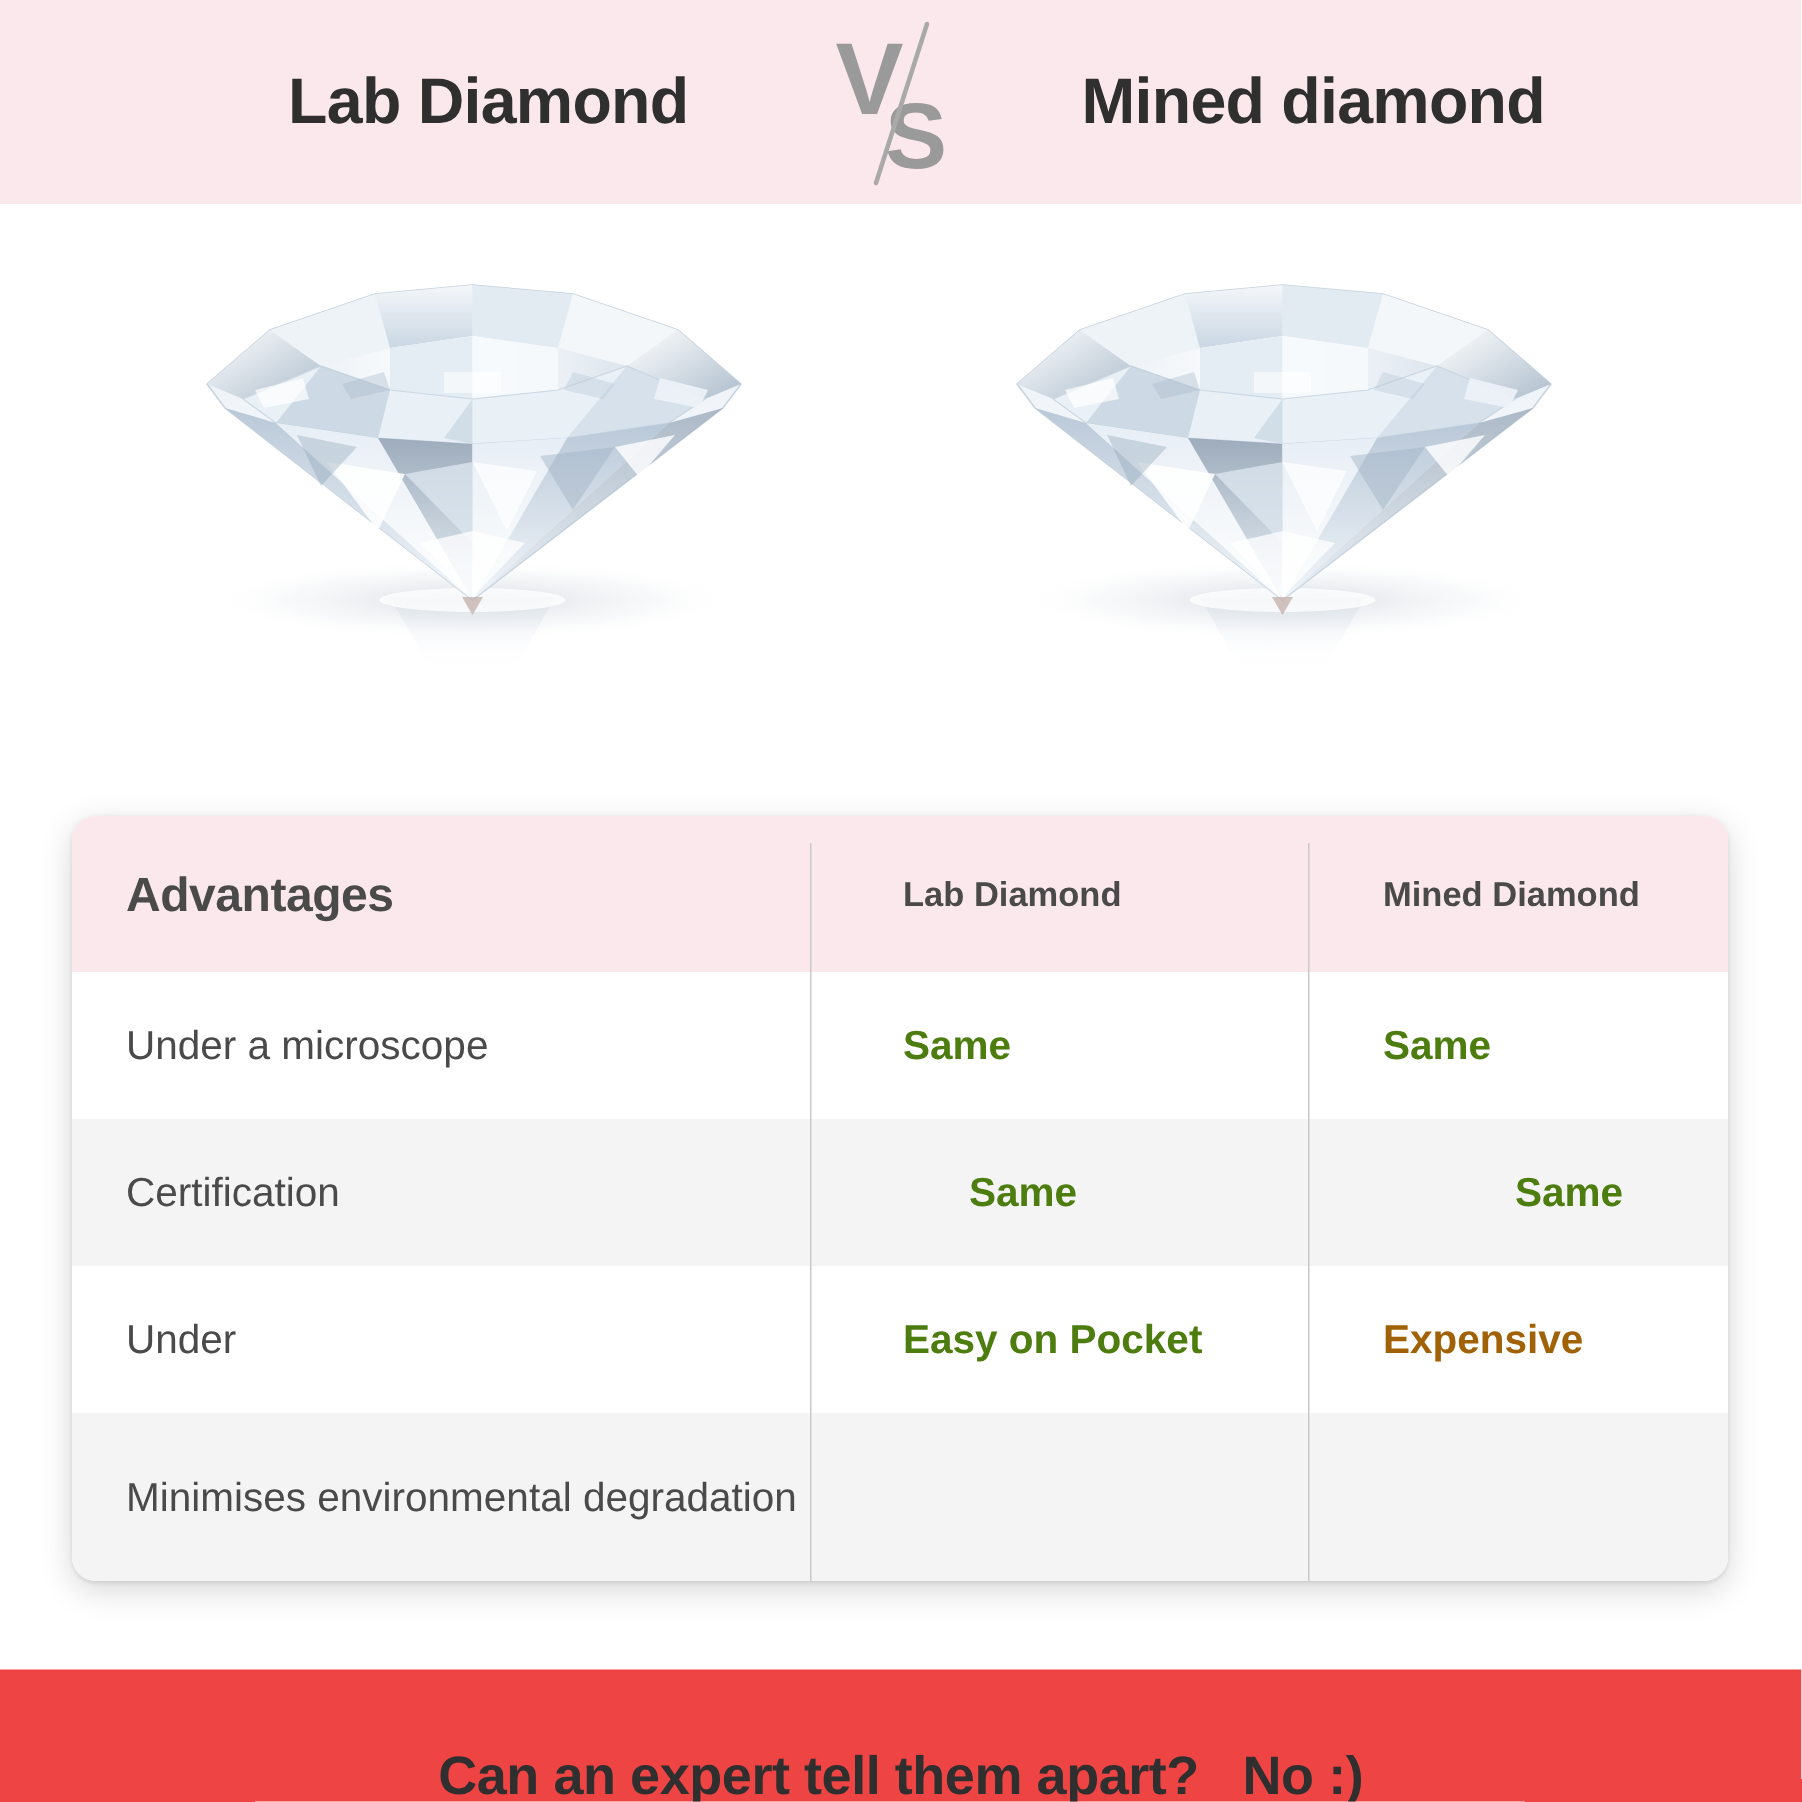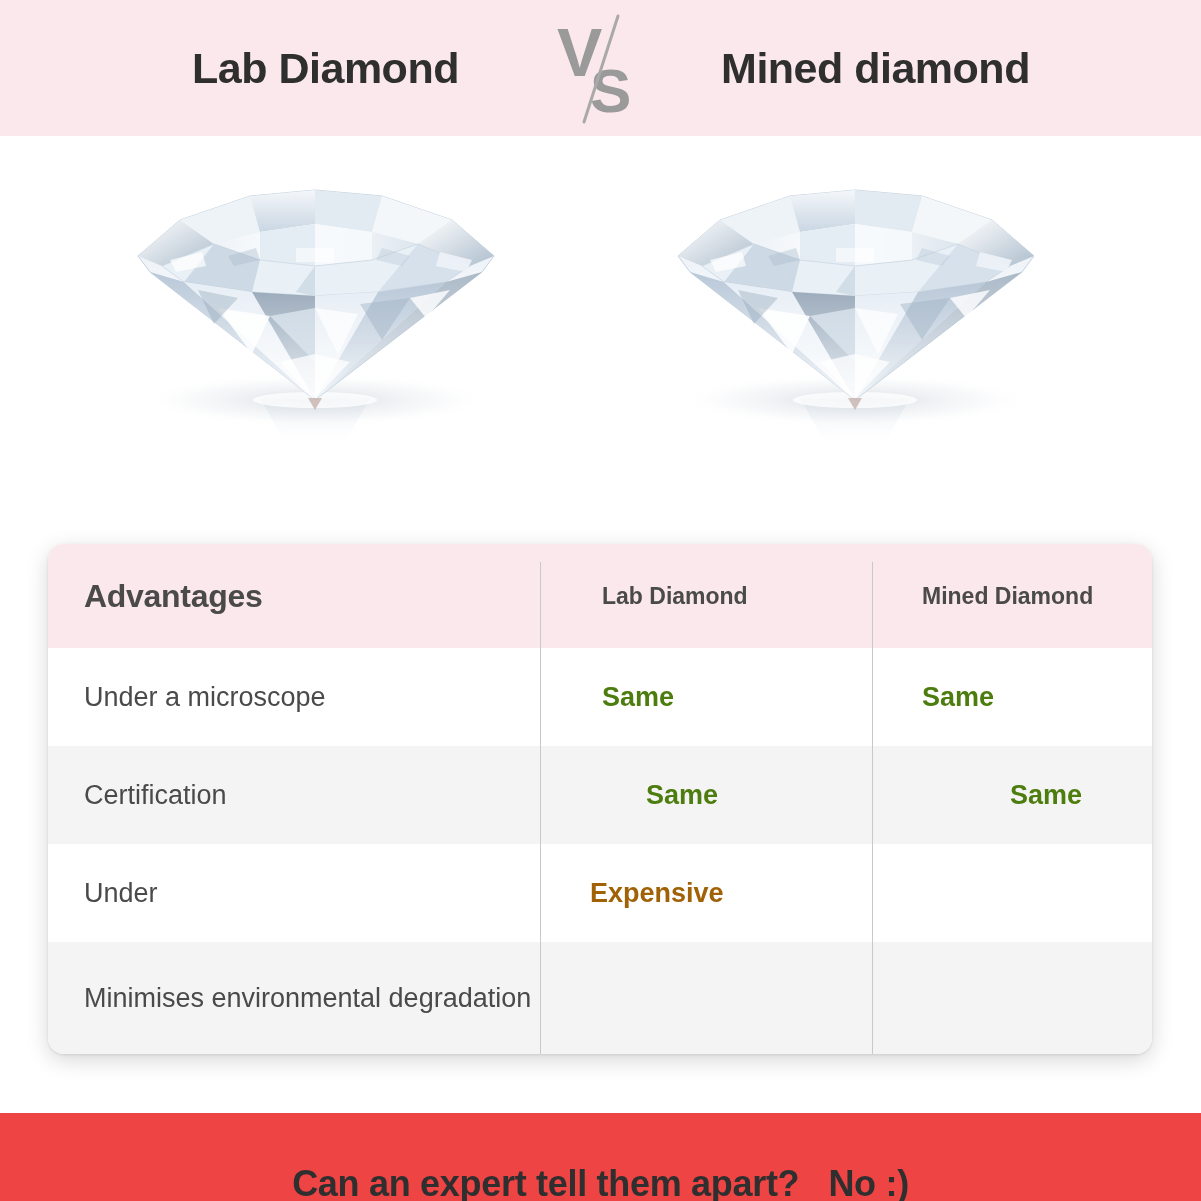--- a/index.html
+++ b/index.html
@@ -377,20 +377,21 @@
     <span class="vline v2"></span>
     <div class="c0">Certification</div>
     <div class="c1 val-good">Same</div>
     <div class="c2 val-good">Same</div>
   </div>
 
   <div class="row data-row">
     <span class="vline v1"></span>
     <span class="vline v2"></span>
     <div class="c0">Under</div>
+    <div class="c1 val-good">Easy on Pocket</div>
     <div class="c2 val-bad">Expensive</div>
   </div>
 
   <div class="row data-row alt tall">
     <span class="vline v1"></span>
     <span class="vline v2"></span>
     <div class="c0">Minimises environmental degradation</div>
   </div>
 
 </div>

